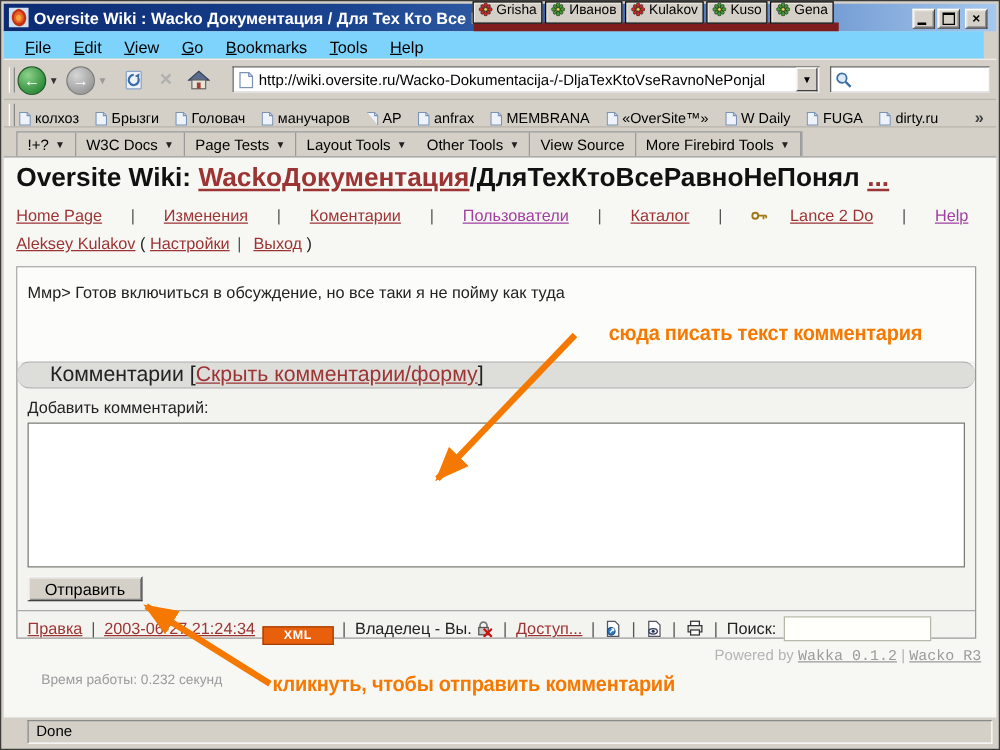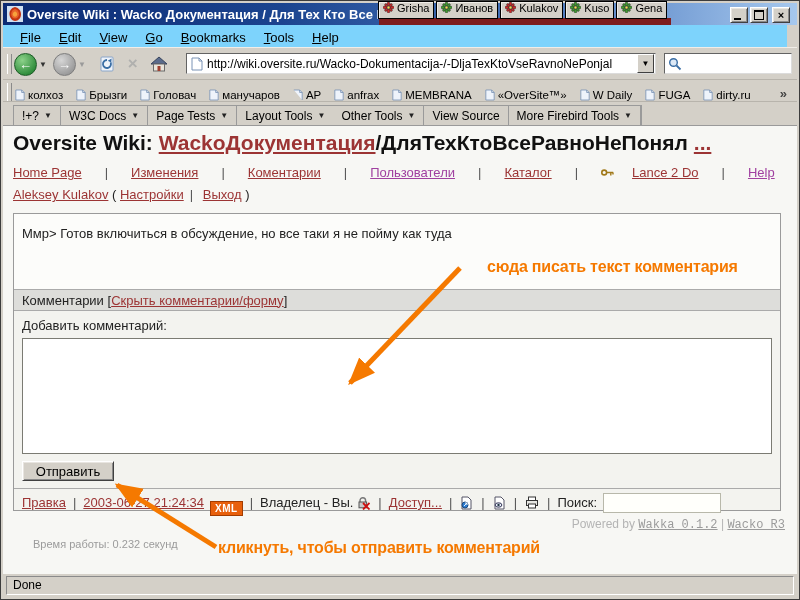--- a/index.html
+++ b/index.html
@@ -83,51 +83,51 @@
   .navline .sep::before{content:"|";color:#555;margin:0 7px;}
   .navline .keyico{margin-right:2px;}
   .plusico{color:#c8a020;font-weight:bold;font-size:13px;text-shadow:0 0 1px #7a5c00;}
   .userline{position:absolute;top:61px;left:10px;font-size:13px;color:#222;white-space:nowrap;}
   .userline .sep::before{content:"|";color:#555;margin:0 6px;}
 
   .contentbox{position:absolute;top:87px;left:10px;width:768px;height:298px;border:1px solid #9a9a9a;
     background:#f3f3ef;box-sizing:border-box;display:flex;flex-direction:column;}
   .quote{background:#fcfcfa;padding:10px 8px;font-size:13px;line-height:20px;color:#222;height:55px;flex:none;}
   .cband{background:#ddddda;border-top:1px solid #aaa;border-bottom:1px solid #aaa;height:20px;flex:none;
-    display:flex;align-items:center;padding-left:8px;font-size:13px;color:#222;}
+    display:flex;align-items:center;padding-left:26px;font-size:17px;color:#222;border-radius:10px;}
   .formarea{flex:1;padding:7px 8px;}
   .formlabel{font-size:13px;color:#222;margin-bottom:5px;}
   .cmt-textarea{width:744px;height:110px;border:1px solid #7b7b73;background:#fff;resize:none;
     font-family:"Liberation Sans",sans-serif;font-size:13px;display:block;}
   .submitbtn{margin-top:7px;width:92px;height:20px;background:#d4d0c8;border:1px solid;
     border-color:#fff #404040 #404040 #fff;box-shadow:inset 1px 1px 0 #e8e5e0, inset -1px -1px 0 #8a8a8a;
     font-family:"Liberation Sans",sans-serif;font-size:13px;color:#000;}
   .pfooter{border-top:1px solid #aaa;height:27px;flex:none;display:flex;align-items:center;
     padding:0 8px;font-size:13px;color:#222;white-space:nowrap;}
   .pfooter .fsep::before{content:"|";color:#555;margin:0 7px;}
-  .xmlbadge{background:#e8600c;color:#fff;font-weight:bold;font-size:10px;padding:1px 4px;margin-left:6px;
+  .xmlbadge{background:#e8600c;color:#fff;font-weight:bold;font-size:10px;padding:1px 16px;margin-left:6px;
     border:1px solid #a33c00;letter-spacing:0.5px;margin-top:11px;}
   .pfooter .micon{margin:0 1px;display:flex;align-items:center;}
   .footsearch{width:112px;height:16px;border:1px solid #b8b8aa;background:#fffffb;margin-left:6px;
     font-size:12px;font-family:"Liberation Sans",sans-serif;outline:none;}
   .powered{position:absolute;top:391px;right:12px;font-size:12px;color:#b4b4b4;white-space:nowrap;}
   .powered a{color:#9b9b9b;text-decoration:underline;font-family:Liberation Mono, monospace;}
   .timing{position:absolute;top:412px;left:30px;font-size:11px;color:#9b9b9b;}
 
   
   .annsvg{position:absolute;inset:0;width:800px;height:600px;z-index:50;pointer-events:none;}
   .note{position:absolute;z-index:51;color:#f57900;font-weight:bold;font-size:17px;white-space:nowrap;
     transform:scaleX(0.94);transform-origin:left;letter-spacing:-0.2px;pointer-events:none;}
   .note1{left:486px;top:256px;}
   .note2{left:217px;top:537px;}
 
   
   .statusbar{position:absolute;top:573px;left:2px;right:2px;height:23px;background:#d4d0c8;padding:2px 3px;box-sizing:border-box;}
   .statusfield{height:17px;border:1px solid;border-color:#8a8a8a #fff #fff #8a8a8a;font-size:12px;color:#000;
-    line-height:16px;padding-left:6px;}
+    line-height:16px;padding-left:6px;margin-left:16px;}
 </style>
 </head>
 <body>
 
 <div class="window">
 
   <div class="titlebar">
     <svg class="appicon" viewBox="0 0 16 16">
       <rect x="0" y="0" width="16" height="16" fill="#cfe0f2"></rect>
       <path d="M8 1C4 2 2 5 2.5 9c.4 3 3 6 5.5 6 3.5 0 6-3 6-6.5C14 5 12 2 8 1z" fill="#c23312"></path>

